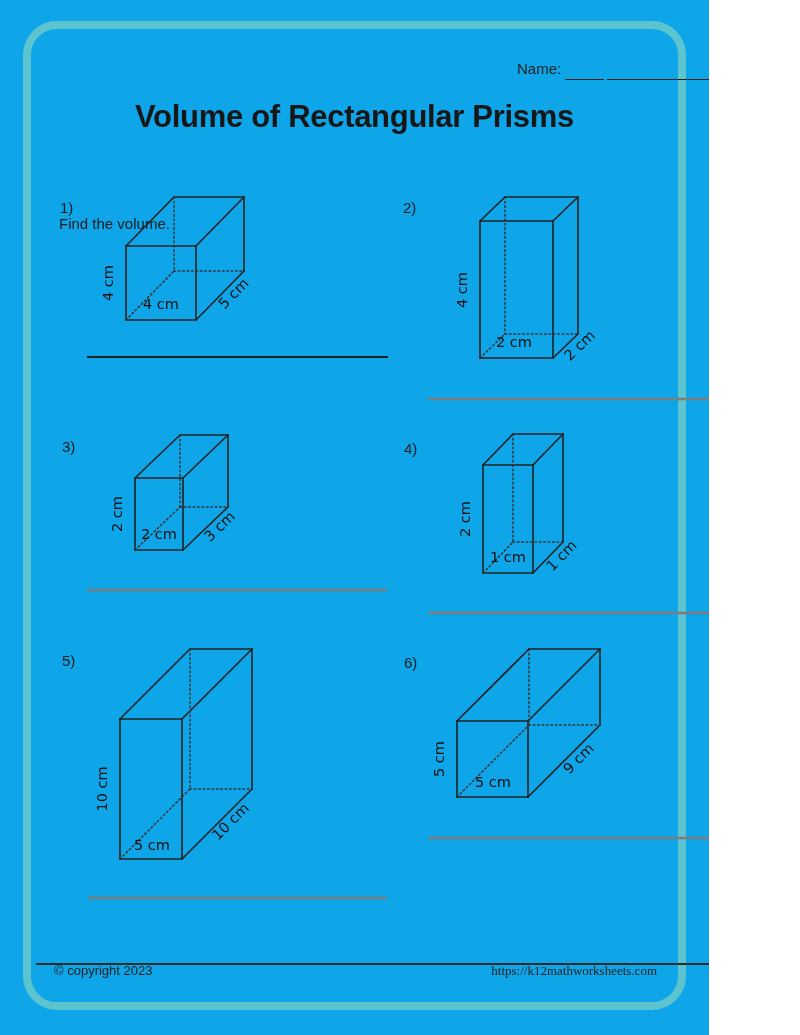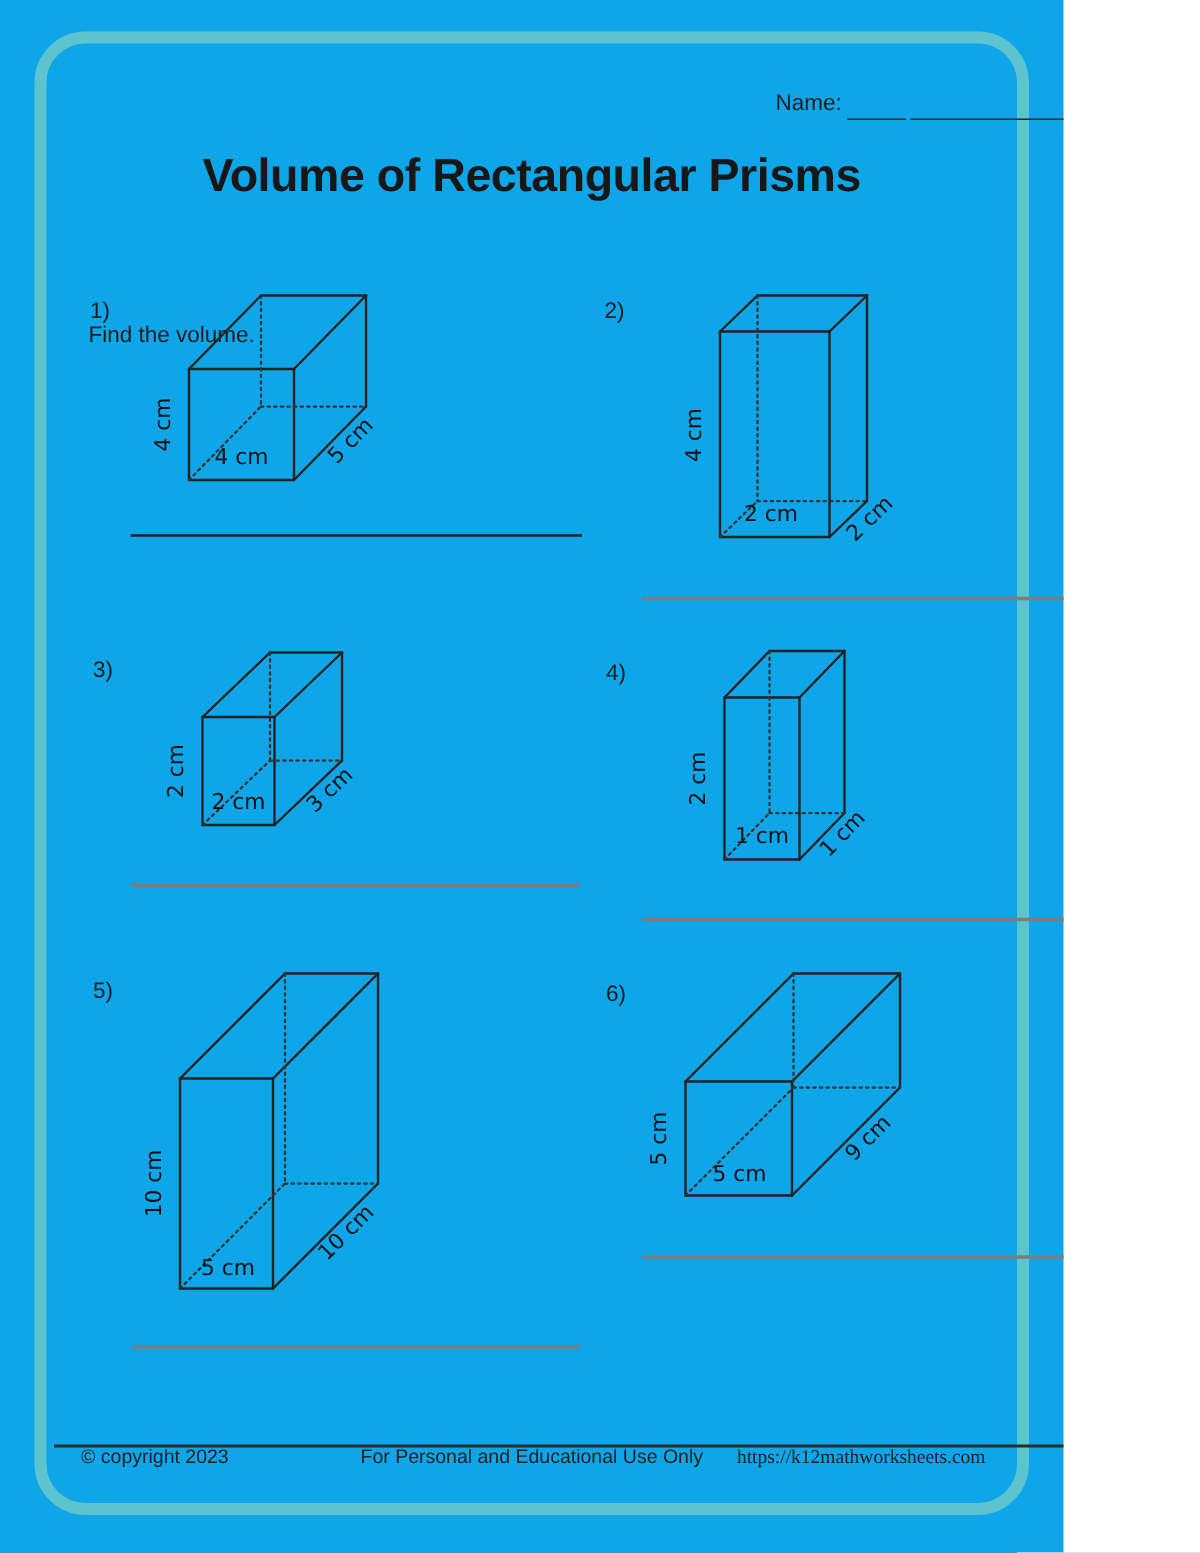--- a/index.html
+++ b/index.html
@@ -198,16 +198,15 @@
         </g>
       <text class="dim" transform="translate(444,759) rotate(-90)">5 cm</text>
       <text class="dim" x="493" y="787">5 cm</text>
       <text class="dim" transform="translate(582,762) rotate(-45)">9 cm</text>
       <line class="answer-line" x1="428" y1="838" x2="727" y2="838"></line>
     </g>
   </svg>
 
   <div class="abs" id="footer-divider"></div>
   <div class="abs footer-text" id="footer-copyright">© copyright 2023</div>
-  <div class="abs footer-text" id="footer-usage">For Personal and Educational Use Only</div>
   <div class="abs footer-text" id="footer-url">https://k12mathworksheets.com</div>
 
 </div>
 
 </body></html>

